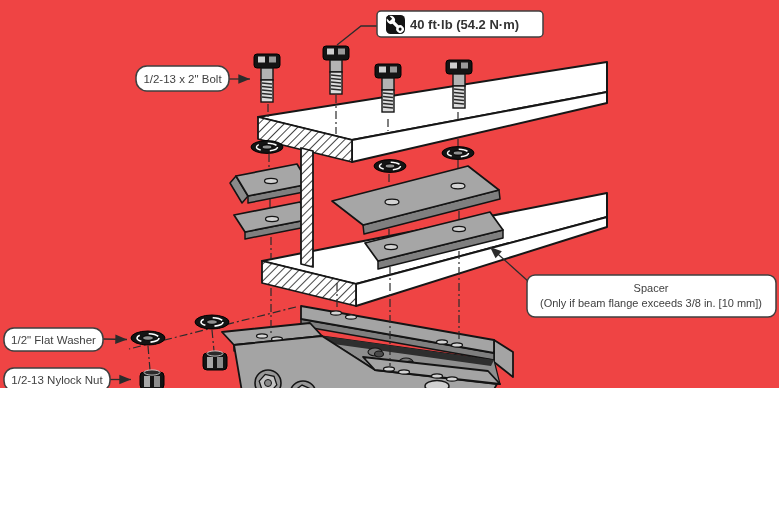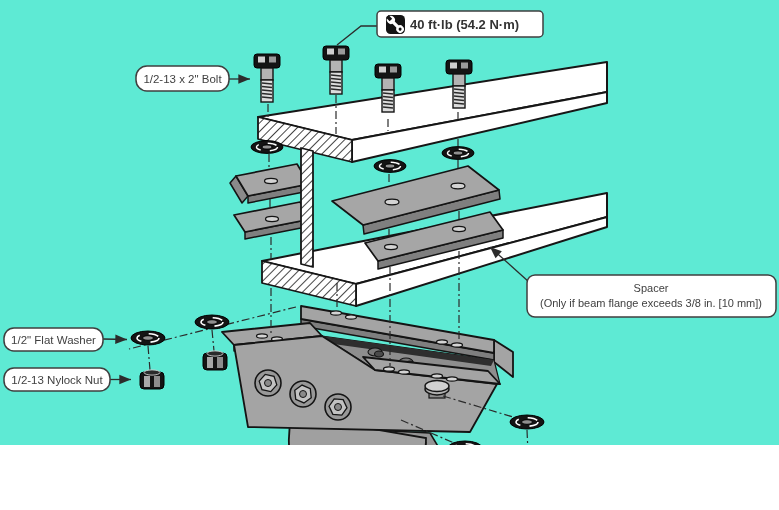--- a/index.html
+++ b/index.html
@@ -1,16 +1,16 @@
 <!DOCTYPE html>
 <html><head>
 <meta charset="utf-8">
 <style>
   html,body{margin:0;padding:0;background:#fff;}
-  .stage{position:relative;width:779px;height:445px;background:#5eead4;overflow:hidden;
+  .stage{position:relative;width:779px;height:388px;background:#ef4444;overflow:hidden;
          font-family:"Liberation Sans", sans-serif;}
   svg{display:block}
   .callout-text{font-family:"Liberation Sans", sans-serif;font-size:11.5px;fill:#414141;}
   .callout-text-small{font-family:"Liberation Sans", sans-serif;font-size:11px;fill:#414141;}
   .torque-text{font-family:"Liberation Sans", sans-serif;font-size:13px;font-weight:bold;fill:#333;}
   .box{fill:#ffffff;stroke:#3f3f3f;stroke-width:1.5;}
   .lead{stroke:#2c2c2c;stroke-width:1.3;fill:none;}
   .cl{stroke:#2b2b2b;stroke-width:1.2;fill:none;stroke-dasharray:8 3 2 3;}
   .beamface{fill:#ffffff;stroke:#161616;stroke-width:2;stroke-linejoin:round;}
   .hatchface{fill:url(#hatch);stroke:#161616;stroke-width:1.8;stroke-linejoin:round;}

